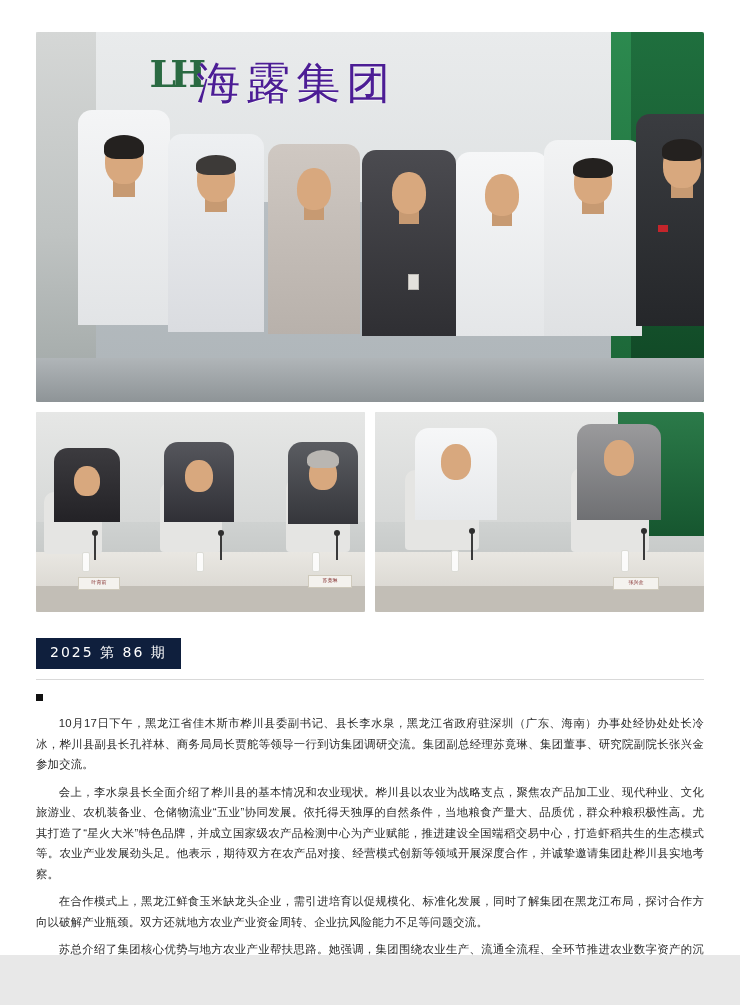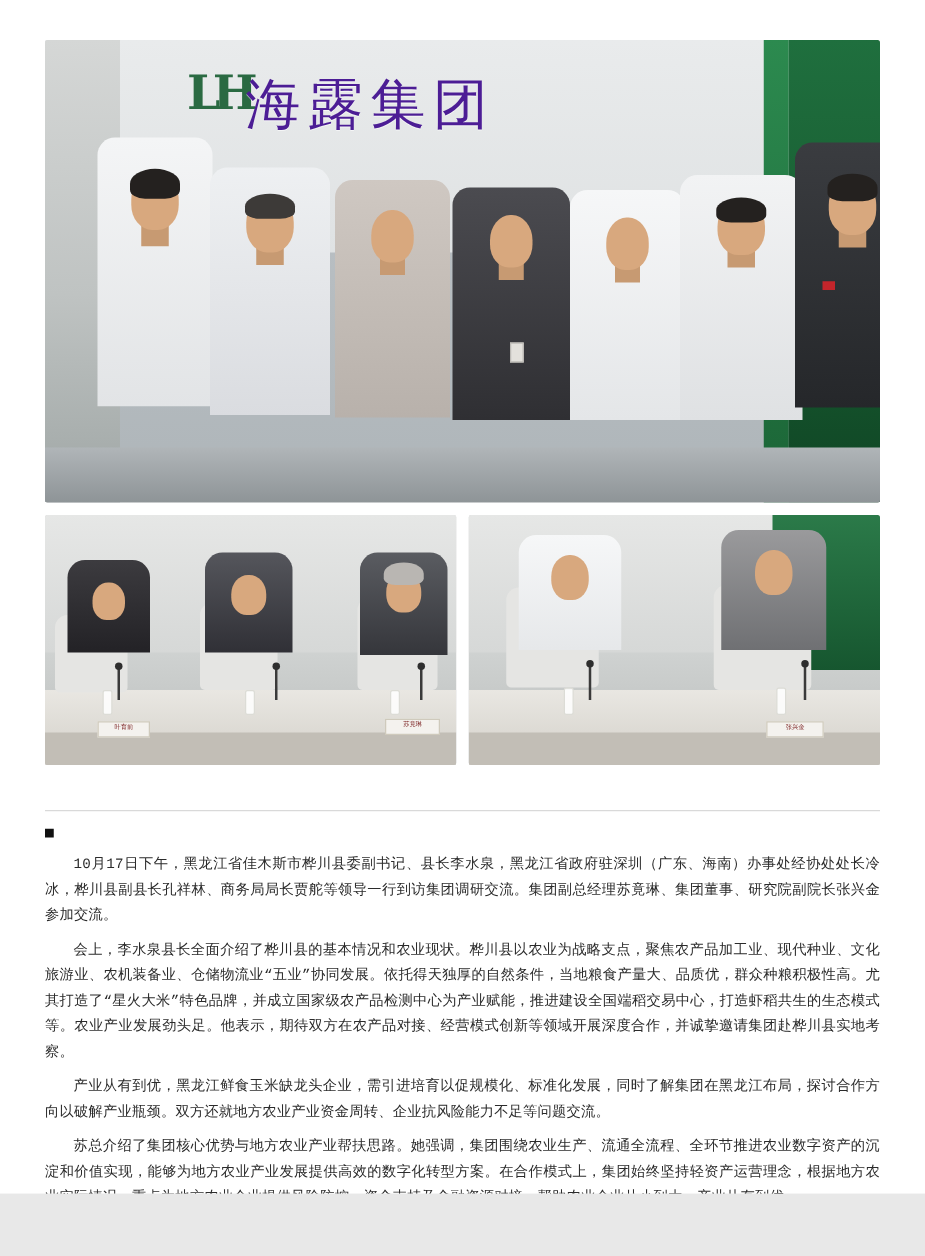--- a/index.html
+++ b/index.html
@@ -180,21 +180,21 @@
     font-family: "DejaVu Sans", sans-serif;
     font-weight: bold;
     font-size: 16.5px;
     color: #111;
     letter-spacing: .5px;
   }
   .body {
     margin: 12px 36px 0 36px;
   }
   .body p {
-    font-family: Liberation Mono, monospace;
+    font-family: Liberation Sans, sans-serif;
     font-size: 11.4px;
     line-height: 20.5px;
     color: #2b2b2b;
     margin: 0 0 7px 0;
     text-align: justify;
     text-indent: 2em;
     letter-spacing: .2px;
   }
 </style>
 </head>
@@ -334,29 +334,30 @@
         <div class="bottle" style="left:76px;bottom:40px;height:20px;"></div>
         <div class="bottle" style="left:246px;bottom:40px;height:20px;"></div>
 
         <div class="nameplate" style="left:238px;bottom:22px;width:44px;height:11px;">张兴金</div>
       </div>
 
     </div>
   </div>
 
   <div class="meta">
+    <div class="issue">2025  第 86 期</div>
   </div>
 
   <div class="rule"></div>
 
   <div class="headline">
     <div class="bullet"></div>
   </div>
 
   <div class="body">
     <p>10月17日下午，黑龙江省佳木斯市桦川县委副书记、县长李水泉，黑龙江省政府驻深圳（广东、海南）办事处经协处处长冷冰，桦川县副县长孔祥林、商务局局长贾舵等领导一行到访集团调研交流。集团副总经理苏竟琳、集团董事、研究院副院长张兴金参加交流。</p>
     <p>会上，李水泉县长全面介绍了桦川县的基本情况和农业现状。桦川县以农业为战略支点，聚焦农产品加工业、现代种业、文化旅游业、农机装备业、仓储物流业“五业”协同发展。依托得天独厚的自然条件，当地粮食产量大、品质优，群众种粮积极性高。尤其打造了“星火大米”特色品牌，并成立国家级农产品检测中心为产业赋能，推进建设全国端稻交易中心，打造虾稻共生的生态模式等。农业产业发展劲头足。他表示，期待双方在农产品对接、经营模式创新等领域开展深度合作，并诚挚邀请集团赴桦川县实地考察。</p>
-    <p>产业从有到优，黑龙江鲜食玉米缺龙头企业，需引进培育以促规模化、标准化发展，同时了解集团在黑龙江布局，探讨合作方向以破解产业瓶颈。双方还就地方农业产业资金周转、企业抗风险能力不足等问题交流。</p>
+    <p>在合作模式上，黑龙江鲜食玉米缺龙头企业，需引进培育以促规模化、标准化发展，同时了解集团在黑龙江布局，探讨合作方向以破解产业瓶颈。双方还就地方农业产业资金周转、企业抗风险能力不足等问题交流。</p>
     <p>苏总介绍了集团核心优势与地方农业产业帮扶思路。她强调，集团围绕农业生产、流通全流程、全环节推进农业数字资产的沉淀和价值实现，能够为地方农业产业发展提供高效的数字化转型方案。在合作模式上，集团始终坚持轻资产运营理念，根据地方农业实际情况，重点为地方农业企业提供风险防控、资金支持及金融资源对接，帮助农业企业从小到大，产业从有到优。</p>
 
   </div>
 
 </div>
 
 </body></html>

